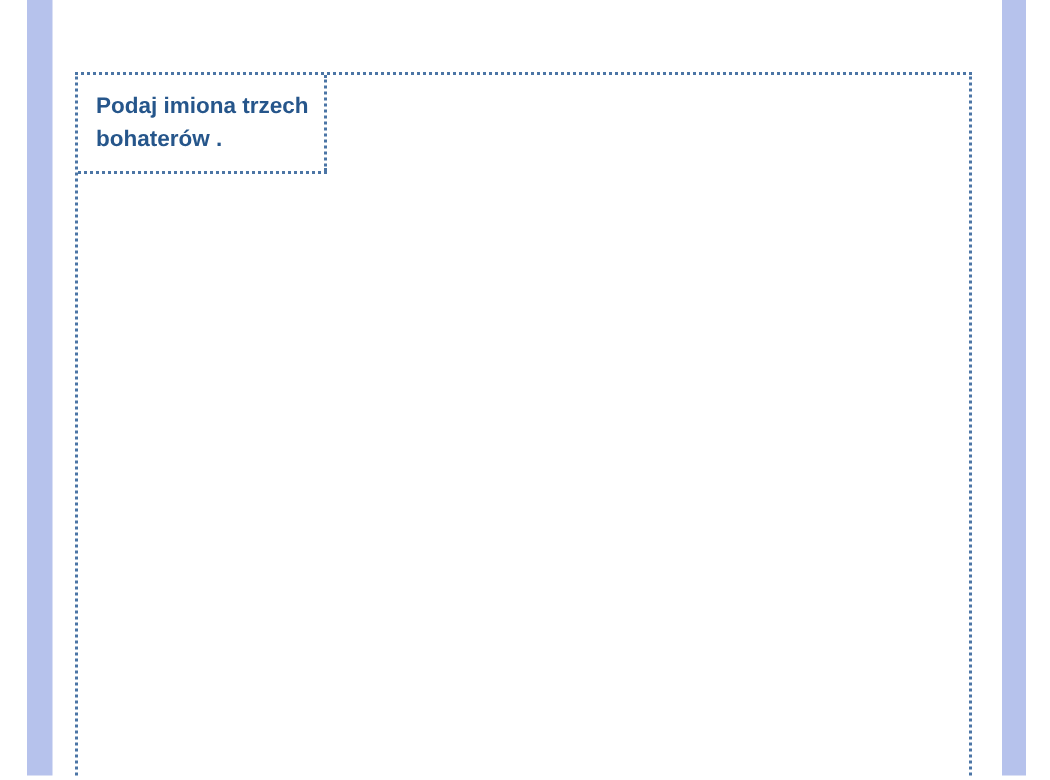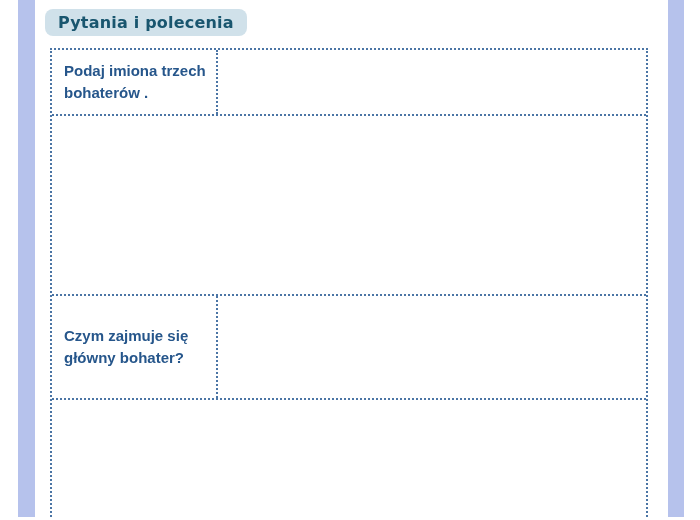--- a/index.html
+++ b/index.html
@@ -45,21 +45,21 @@
   .qtable {
     position: absolute;
     left: 50px;
     top: 48px;
     width: 598px;
     height: 469px;
     box-sizing: border-box;
     border: 2px dotted #4b75a5;
     border-bottom: none;
     display: flex;
-    flex-direction: column;
+    flex-direction: row;
     overflow: hidden;
     background: #ffffff;
   }
   .trow {
     display: flex;
     box-sizing: border-box;
     border-bottom: 2px dotted #4b75a5;
   }
   .trow.r1 { height: 66px; }
   .trow.r2 { height: 180px; }
@@ -90,44 +90,34 @@
   }
 </style>
 </head>
 <body>
 
 <div class="page">
 
   <div class="accent-bar left"></div>
   <div class="accent-bar right"></div>
 
-  <div class="title-badge">
-    <span>Pytania i polecenia</span>
-  </div>
 
   <div class="qtable">
 
     <div class="trow r1">
       <div class="q-cell">
         <span class="q-text">Podaj imiona trzech
 bohaterów .</span>
       </div>
       <div class="a-cell"></div>
     </div>
 
     <div class="trow r2">
       <div class="a-cell"></div>
     </div>
 
-    <div class="trow r3">
-      <div class="q-cell">
-        <span class="q-text">Czym zajmuje się
-główny bohater?</span>
-      </div>
-      <div class="a-cell"></div>
-    </div>
 
     <div class="trow r4">
       <div class="a-cell"></div>
     </div>
 
   </div>
 </div>
 
 </body></html>

